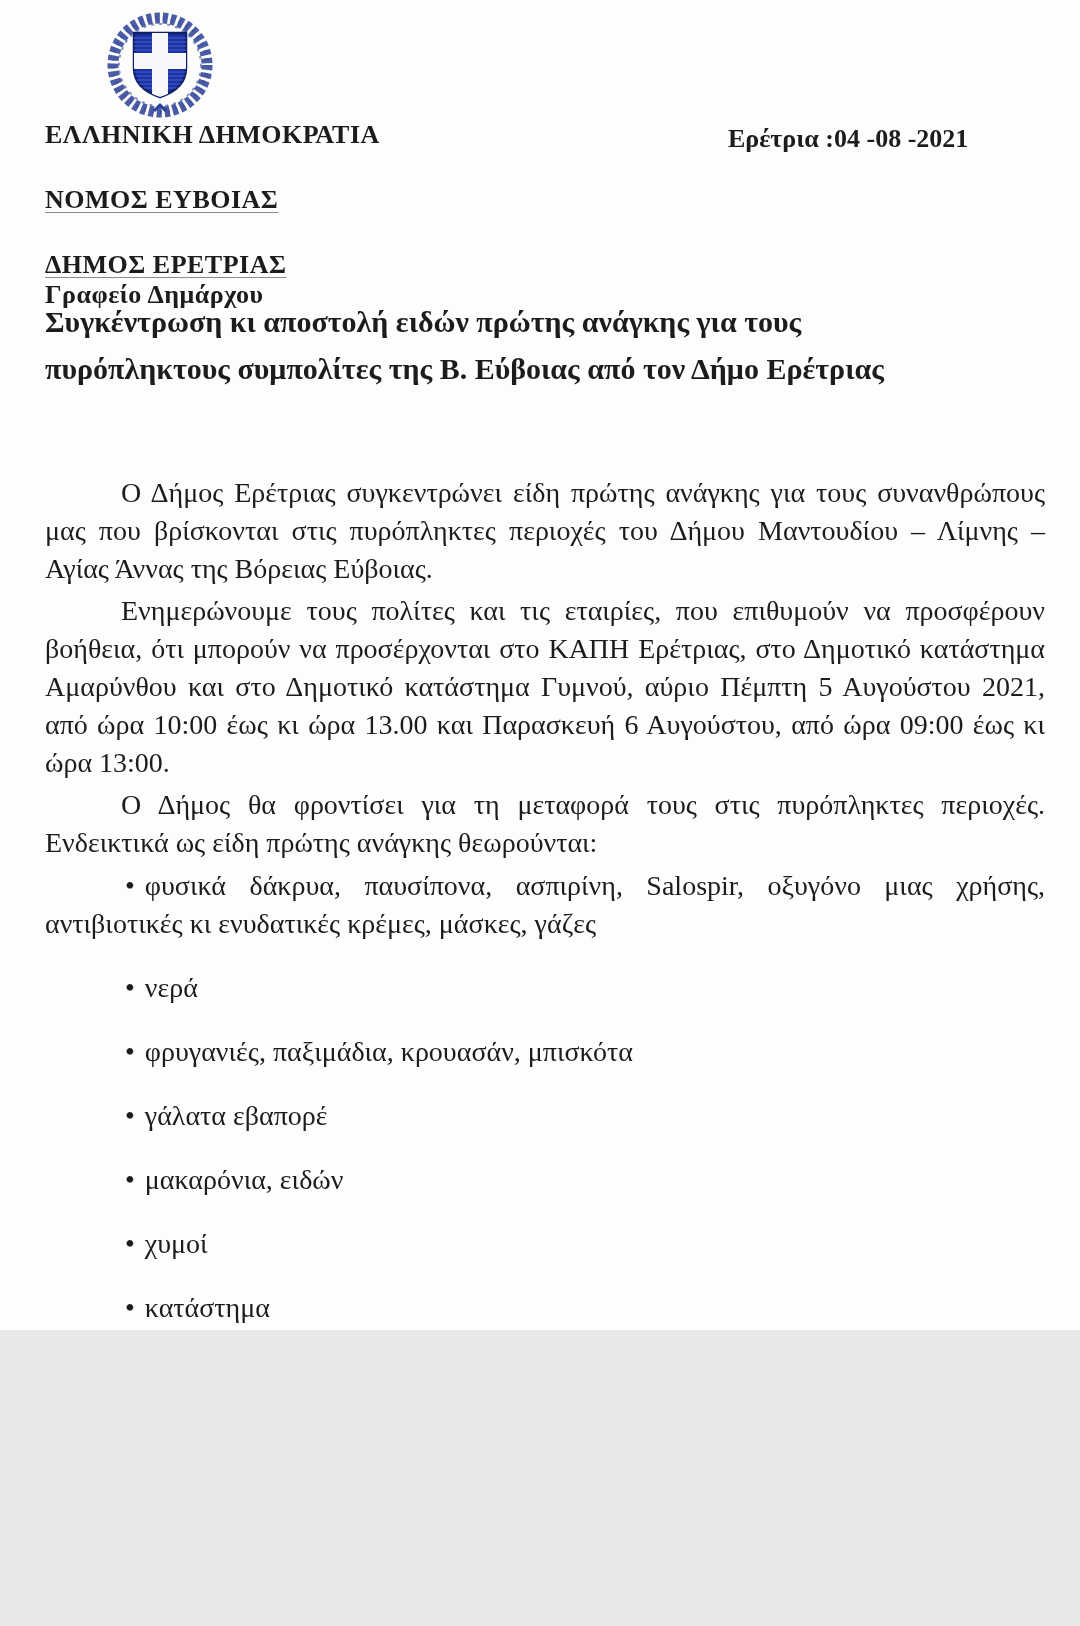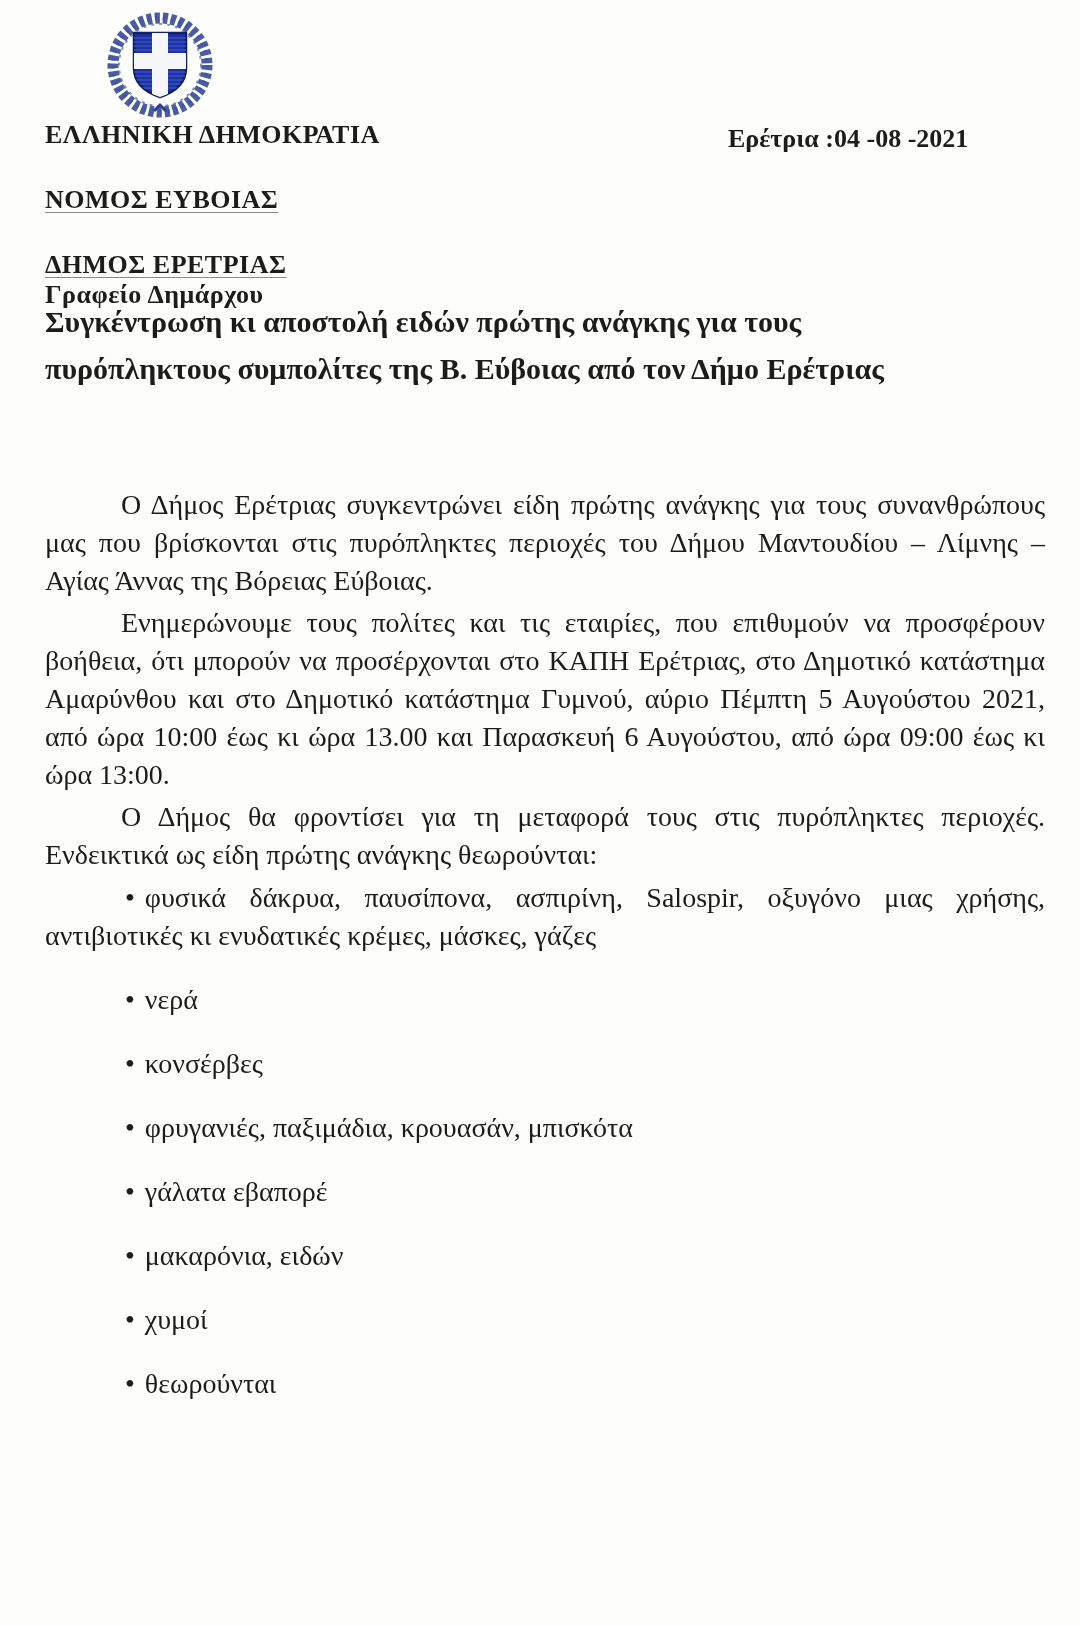--- a/index.html
+++ b/index.html
@@ -1,19 +1,19 @@
 <!DOCTYPE html>
 <html><head>
 <meta charset="utf-8">
 <style>
   html, body { margin: 0; padding: 0; background: #e8e8e8; }
   .page {
     position: relative;
     width: 1080px;
-    height: 1626px;
+    height: 1330px;
     margin: 0 auto;
     background: #fdfdfc;
     color: #1c1c1c;
     font-family: "Liberation Serif", "DejaVu Serif", serif;
     overflow: hidden;
   }
   .logo {
     position: absolute;
     left: 94px;
     top: 12px;
@@ -57,21 +57,20 @@
     line-height: 47px;
   }
   .body-text {
     position: absolute;
     left: 45px;
     top: 474px;
     width: 1000px;
     font-size: 28px;
     line-height: 38px;
     text-align: justify;
-    margin-top: 12px;
   }
   .para {
     margin: 0 0 4px 0;
     text-indent: 76px;
   }
   .bullet-item {
     margin-top: 26px;
     text-indent: 80px;
     text-align: justify;
   }
@@ -142,33 +141,30 @@
     <p class="para">Ενημερώνουμε τους πολίτες και τις εταιρίες, που επιθυμούν να προσφέρουν βοήθεια, ότι μπορούν να προσέρχονται στο ΚΑΠΗ Ερέτριας, στο Δημοτικό κατάστημα Αμαρύνθου και στο Δημοτικό κατάστημα Γυμνού, αύριο Πέμπτη 5 Αυγούστου 2021, από ώρα 10:00 έως κι ώρα 13.00 και Παρασκευή 6 Αυγούστου, από ώρα 09:00 έως κι ώρα 13:00.</p>
     <p class="para">Ο Δήμος θα φροντίσει για τη μεταφορά τους στις πυρόπληκτες περιοχές. Ενδεικτικά ως είδη πρώτης ανάγκης θεωρούνται:</p>
 
     <div class="bullet-item first">
       <span class="bullet-marker">•</span><span>φυσικά δάκρυα, παυσίπονα, ασπιρίνη, Salospir, οξυγόνο μιας χρήσης, αντιβιοτικές κι ενυδατικές κρέμες, μάσκες, γάζες</span>
     </div>
     <div class="bullet-item">
       <span class="bullet-marker">•</span><span>νερά</span>
     </div>
     <div class="bullet-item">
-      <span class="bullet-marker">•</span><span>κονσέρβες</span>
-    </div>
-    <div class="bullet-item">
       <span class="bullet-marker">•</span><span>φρυγανιές, παξιμάδια, κρουασάν, μπισκότα</span>
     </div>
     <div class="bullet-item">
       <span class="bullet-marker">•</span><span>γάλατα εβαπορέ</span>
     </div>
     <div class="bullet-item">
       <span class="bullet-marker">•</span><span>μακαρόνια, ειδών</span>
     </div>
     <div class="bullet-item">
       <span class="bullet-marker">•</span><span>χυμοί</span>
     </div>
     <div class="bullet-item">
-      <span class="bullet-marker">•</span><span>θεωρούνται</span>
+      <span class="bullet-marker">•</span><span>κατάστημα</span>
     </div>
   </div>
 
 
 </div>
 
 </body></html>

